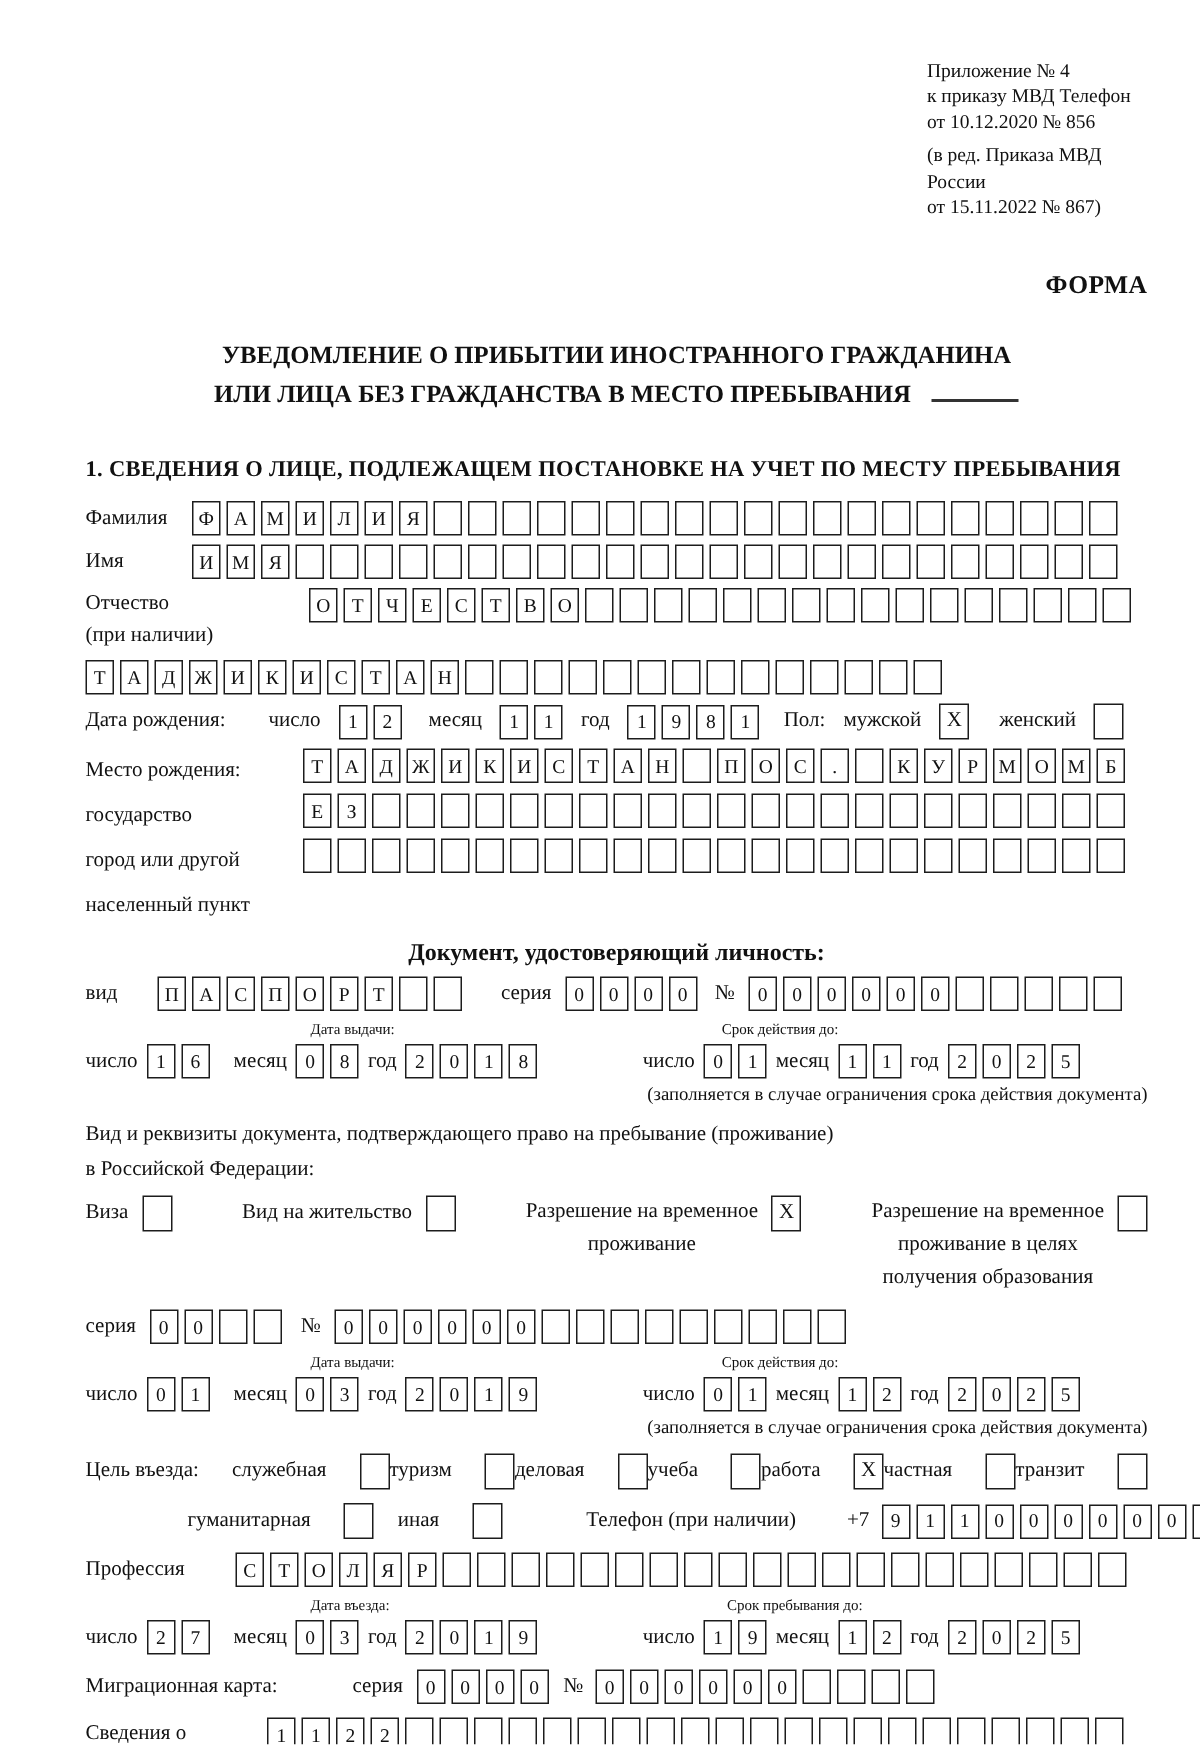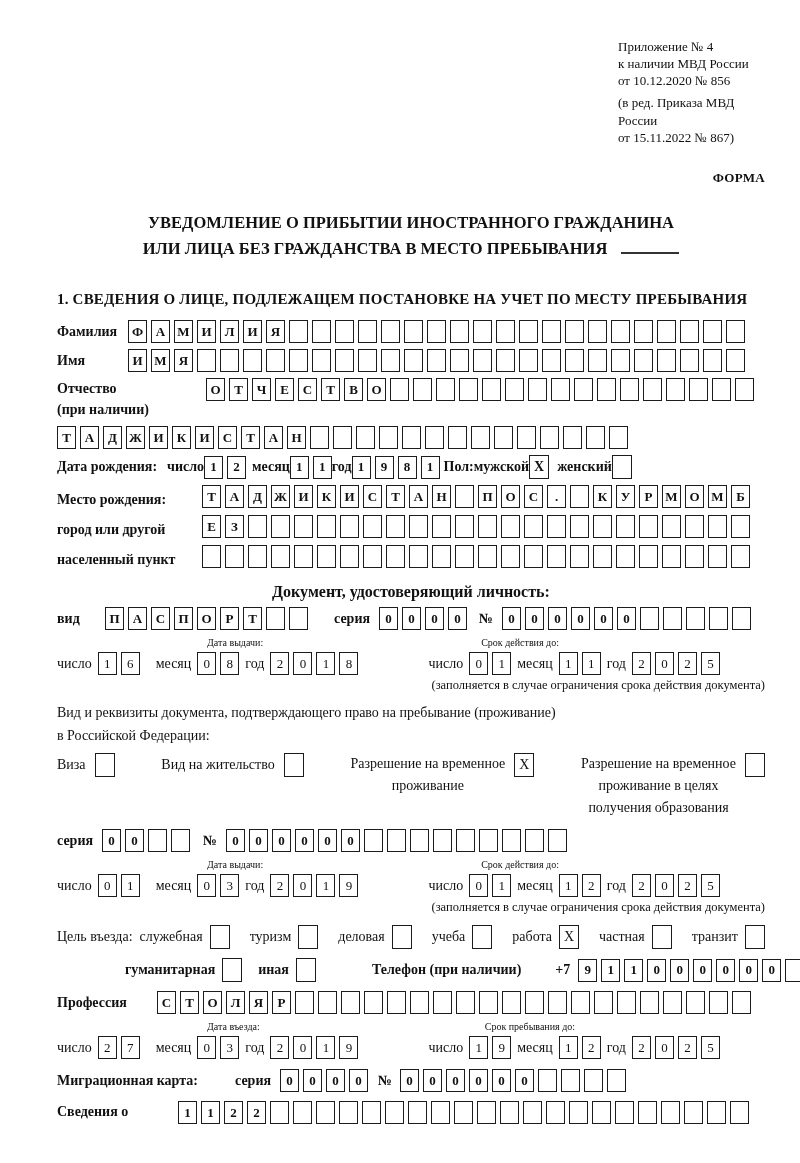--- a/index.html
+++ b/index.html
@@ -13,29 +13,29 @@
     padding:38px 35px 20px 57px;
     overflow:hidden;
     border-radius:22px;
   }
   .content { width:708px; }
 
   
   .ref { margin-left:561px; font-size:13px; line-height:1.32; }
   .ref .grp2 { margin-top:5px; }
 
-  .forma { text-align:right; font-weight:bold; font-size:13px; margin-top:24px; letter-spacing:.3px; }
+  .forma { text-align:right; font-weight:bold; font-size:17px; margin-top:34px; letter-spacing:.3px; }
 
   .title { text-align:center; font-weight:bold; font-size:16.5px; line-height:1.55; margin-top:24px; }
   .blank-line { display:inline-block; width:58px; border-bottom:2px solid #333; height:14px; margin-left:14px; }
 
   .sec-heading { font-weight:bold; font-size:15px; margin-top:30px; letter-spacing:.2px; white-space:nowrap; }
 
   
-  .row { display:flex; align-items:center; margin-top:6px;font-weight:bold; }
+  .row { display:flex; align-items:center; margin-top:6px; }
   .row.top { align-items:flex-start; }
   .lbl { font-size:14px; flex:0 0 auto; }
   .lbl-col { font-size:14px; line-height:21px; flex:0 0 auto; }
   .cells { display:flex; gap:4px; flex:0 0 auto; }
   .cell {
     width:19px; height:23px; flex:0 0 auto;
     border:1.5px solid #1c1c1c;
     display:flex; align-items:center; justify-content:center;
     font-size:13px;
   }
@@ -59,32 +59,32 @@
   .note { text-align:right; font-size:12.5px; margin-top:3px; }
 
   .para { font-size:14px; line-height:1.65; margin-top:8px; }
 
   .perm-row { display:flex; align-items:flex-start; justify-content:space-between; margin-top:6px; }
   .perm-item { display:flex; align-items:flex-start; gap:9px; }
   .perm-item .lbl { line-height:24px; }
   .perm-text { font-size:14px; line-height:22px; text-align:center; }
 
   .purpose-row { display:flex; align-items:center; justify-content:space-between; margin-top:10px; }
-  .p-item { display:flex; align-items:center; gap:7px; font-size:14px; }
+  .p-item { display:flex; align-items:center; gap:22px; font-size:14px; }
   .mt10 { margin-top:10px; } .mt12 { margin-top:12px; }
 </style>
 </head>
 <body>
 
 <div class="page">
 <div class="content">
 
   <div class="ref">
     <div>Приложение № 4</div>
-    <div>к наличии МВД России</div>
+    <div>к приказу МВД Телефон</div>
     <div>от 10.12.2020 № 856</div>
     <div class="grp2">
       <div>(в ред. Приказа МВД России</div>
       <div>от 15.11.2022 № 867)</div>
     </div>
   </div>
 
   <div class="forma">ФОРМА</div>
 
   <div class="title">
@@ -218,21 +218,21 @@
           <span class="cell"></span>
           <span class="cell"></span>
           <span class="cell"></span>
           <span class="cell"></span>
           <span class="cell"></span>
           <span class="cell"></span>
           <span class="cell"></span>
         </div>
   </div>
 
-  <div class="row" style="gap:0;">
+  <div class="row" style="gap:12px;">
     <span class="lbl w110">Дата рождения:</span>
     <span class="lbl">число</span>
     <div class="cells">
           <span class="cell">1</span>
           <span class="cell">2</span>
         </div>
     <span class="lbl" style="margin-left:6px;">месяц</span>
     <div class="cells">
           <span class="cell">1</span>
           <span class="cell">1</span>
@@ -247,20 +247,21 @@
     <span class="lbl" style="margin-left:4px;">Пол:</span>
     <span class="lbl">мужской</span>
     <span class="cbx">X</span>
     <span class="lbl" style="margin-left:8px;">женский</span>
     <span class="cbx"></span>
   </div>
 
   <div class="row top">
     <div class="lbl-col w145" style="line-height:30px;">
       <div>Место рождения:</div>
+      <div>государство</div>
       <div>город или другой</div>
       <div>населенный пункт</div>
     </div>
     <div class="stack">
       <div class="cells">
             <span class="cell">Т</span>
             <span class="cell">А</span>
             <span class="cell">Д</span>
             <span class="cell">Ж</span>
             <span class="cell">И</span>

